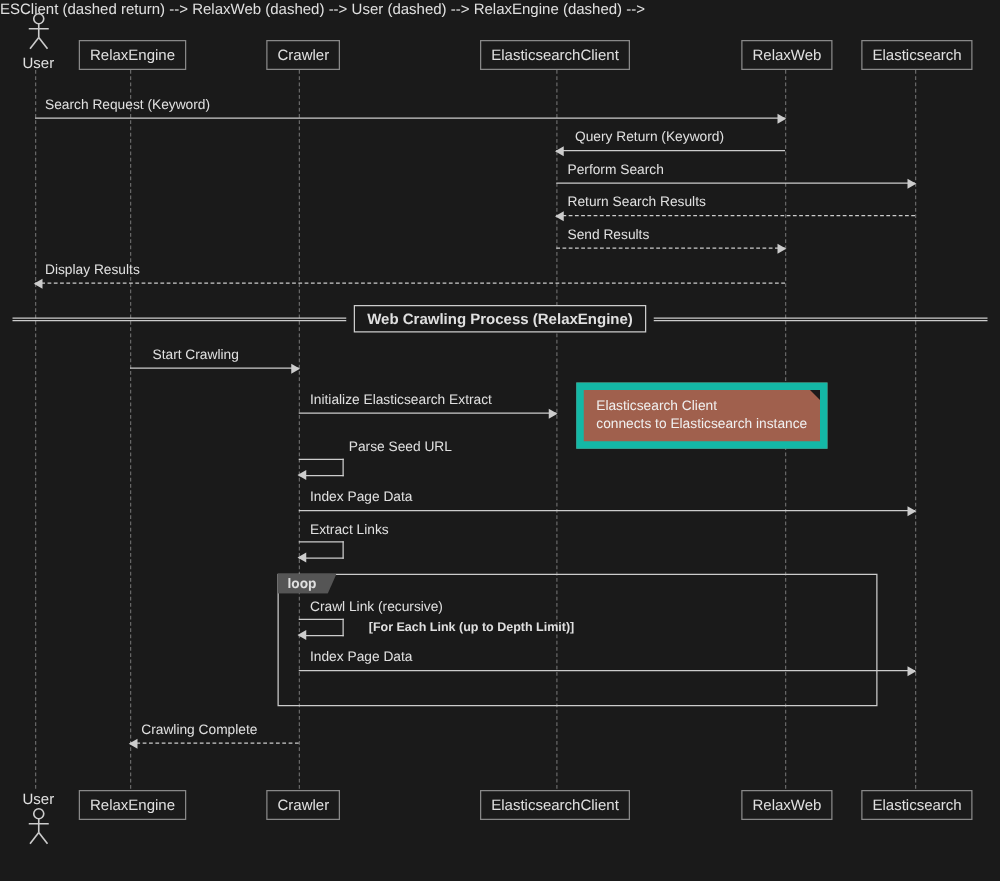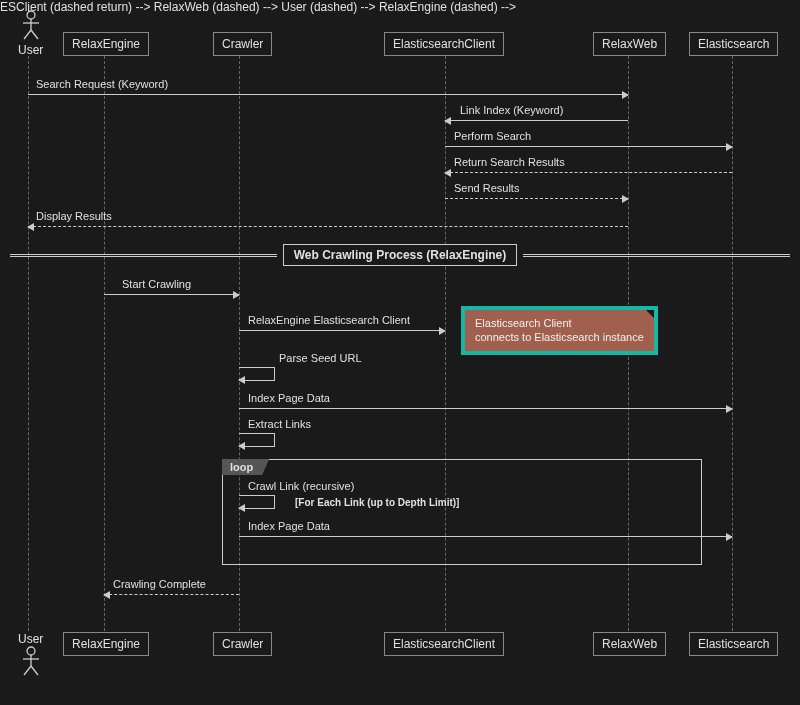--- a/index.html
+++ b/index.html
@@ -95,21 +95,21 @@
     background: #1a1a1a;
     font-size: 12px;
   }
   .note {
     position: absolute;
     background: #a0604d;
     color: #f0f0f0;
     padding: 6px 10px;
     font-size: 11px;
     line-height: 1.3;
-    border: 4px solid #14b8a6;
+    border: 6px solid #14b8a6;
   }
   .note::after {
     content: "";
     position: absolute;
     top: 0; right: 0;
     width: 0; height: 0;
     border-top: 8px solid #1a1a1a;
     border-left: 8px solid transparent;
   }
   .loop-box {
@@ -165,21 +165,21 @@
 <div class="lifeline" style="left:628px; top:56px; height:575px;"></div>
 <div class="lifeline" style="left:732px; top:56px; height:575px;"></div>
 
 
 <div class="msg" style="left:36px; top:78px;">Search Request (Keyword)</div>
 <div class="arrow-line arrow-solid" style="left:28px; top:94px; width:600px;">
     <div class="arrow-head-right"></div>
   </div>
 
 
-<div class="msg" style="left:460px; top:104px;">Link Index (Keyword)</div>
+<div class="msg" style="left:460px; top:104px;">Query Return (Keyword)</div>
 <div class="arrow-line arrow-solid" style="left:445px; top:120px; width:183px;">
     <div class="arrow-head-left"></div>
   </div>
 
 
 <div class="msg" style="left:454px; top:130px;">Perform Search</div>
 <div class="arrow-line arrow-solid" style="left:445px; top:146px; width:287px;">
     <div class="arrow-head-right"></div>
   </div>
 
@@ -208,21 +208,21 @@
   <div class="divider-line"></div>
 </div>
 
 
 <div class="msg" style="left:122px; top:278px;">Start Crawling</div>
 <div class="arrow-line arrow-solid" style="left:104px; top:294px; width:135px;">
     <div class="arrow-head-right"></div>
   </div>
 
 
-<div class="msg" style="left:248px; top:314px;">RelaxEngine Elasticsearch Client</div>
+<div class="msg" style="left:248px; top:314px;">Initialize Elasticsearch Extract</div>
 <div class="arrow-line arrow-solid" style="left:239px; top:330px; width:206px;">
     <div class="arrow-head-right"></div>
   </div>
 
 
 <div class="note" style="left:461px; top:306px;">
   <div>Elasticsearch Client</div>
   <div>connects to Elasticsearch instance</div>
 </div>
 

